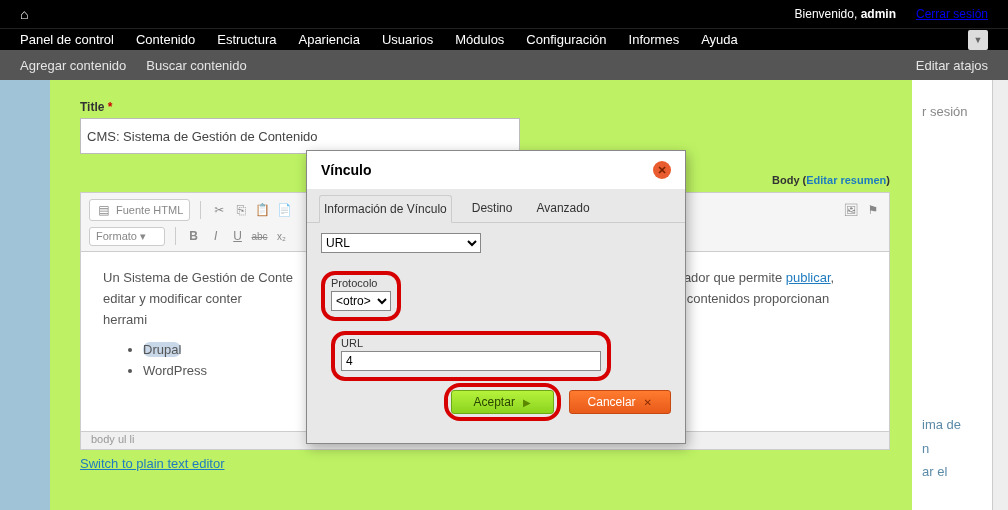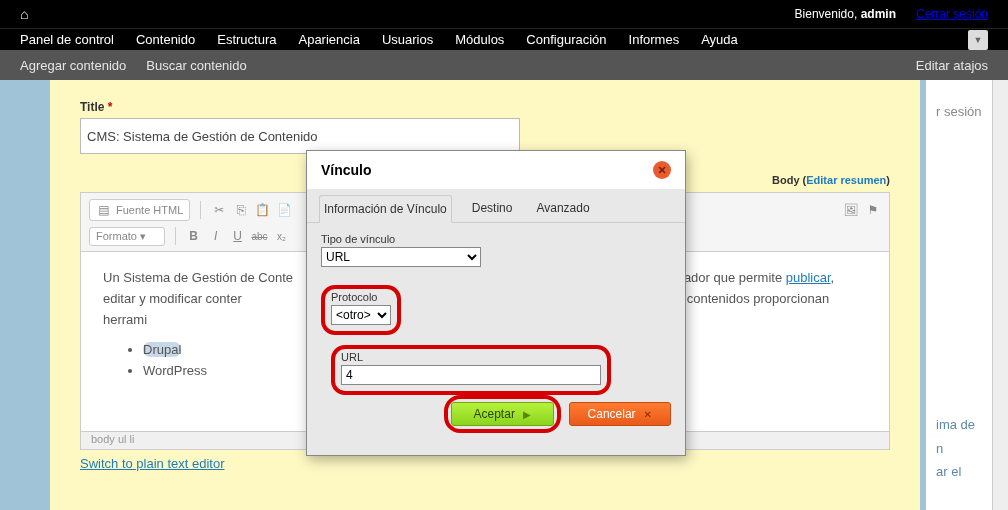--- a/index.html
+++ b/index.html
@@ -10,21 +10,21 @@
 .topbar .right { margin-left: auto; display: flex; gap: 20px; color: #fff; font-size: 12px; }
 
 .menubar { background: #000; height: 22px; display: flex; align-items: center; padding: 0 20px; gap: 22px; border-top: 1px solid #222; }
 .menubar a { color: #fff; font-size: 13px; text-decoration: none; }
 .menubar .dropdown-arrow { margin-left: auto; background: #ddd; width: 20px; height: 20px; display: flex; align-items: center; justify-content: center; border-radius: 2px; font-size: 9px; color: #666; }
 
 .subbar { background: #555; height: 30px; display: flex; align-items: center; padding: 0 20px; gap: 20px; }
 .subbar a { color: #e5e5e5; font-size: 13px; text-decoration: none; }
 .subbar .right { margin-left: auto; }
 
-.page { background: #fef9c3; margin: 0 0 0 50px; width: 870px; padding: 20px 30px; position: absolute; top: 80px; bottom: 0; }
+.page { background: #bef264; margin: 0 0 0 50px; width: 870px; padding: 20px 30px; position: absolute; top: 80px; bottom: 0; }
 
 .field-label { font-size: 12px; font-weight: bold; color: #333; margin-bottom: 4px; }
 .required { color: #c00; }
 .text-input { width: 440px; height: 36px; border: 1px solid #bbb; padding: 2px 6px; font-size: 13px; color: #444; }
 
 .body-label { margin-top: 20px; font-weight: bold; font-size: 11px; color: #333; text-align: right; }
 .body-label a { color: #1f7bbf; font-weight: bold; text-decoration: none; }
 
 .editor-toolbar { border: 1px solid #ccc; background: #f5f5f5; margin-top: 6px; height: 60px; padding: 4px 8px; }
 .tb-row { display: flex; align-items: center; gap: 6px; height: 26px; }
@@ -34,21 +34,21 @@
 .tb-select { background: #fff; border: 1px solid #ccc; border-radius: 3px; padding: 2px 18px 2px 6px; font-size: 11px; color: #888; position: relative; }
 
 .editor-content { border: 1px solid #ccc; border-top: none; background: #fff; padding: 16px 22px; height: 180px; font-size: 13px; color: #555; line-height: 1.6; }
 .editor-content a { color: #1f7bbf; }
 .editor-content ul { margin: 10px 0 0 40px; list-style: disc; }
 .highlight { background: #c8d8e8; border-radius: 7px; }
 
 .editor-status { background: #f0f0f0; border: 1px solid #ccc; border-top: none; height: 18px; font-size: 11px; color: #999; padding: 1px 10px; }
 .switch-link { color: #1f7bbf; font-size: 13px; margin-top: 6px; display: block; }
 
-.side-panel { position: absolute; right: 0; top: 80px; bottom: 0; width: 82px; background: #fff; padding: 20px 10px; color: #5b8aa8; font-size: 13px; line-height: 1.8; }
+.side-panel { position: absolute; right: 0; top: 80px; bottom: 0; width: 96px; background: #fff; padding: 20px 10px; color: #5b8aa8; font-size: 13px; line-height: 1.8; }
 .side-panel .faded { color: #888; }
 
 .dialog { position: absolute; left: 306px; top: 150px; width: 380px; background: #e8e8e8; border: 1px solid #888; box-shadow: 2px 4px 12px rgba(0,0,0,0.3); }
 .dialog-header { background: #fff; padding: 10px 14px; font-weight: bold; font-size: 14px; display: flex; align-items: center; }
 .dialog-close { margin-left: auto; width: 18px; height: 18px; background: #e85c2f; border-radius: 50%; display: flex; align-items: center; justify-content: center; color: #7a2200; font-size: 11px; font-weight: bold; cursor: pointer; }
 .dialog-tabs { background: #e8e8e8; padding: 6px 12px 0 12px; display: flex; gap: 16px; font-size: 12px; border-bottom: 1px solid #ccc; position: relative; }
 .dialog-tabs .tab { padding: 6px 4px; color: #333; cursor: pointer; }
 .dialog-tabs .tab.active { background: #e8e8e8; border: 1px solid #ccc; border-bottom: 1px solid #e8e8e8; margin-bottom: -1px; border-radius: 3px 3px 0 0; position: relative; }
 .dialog-body { background: #e8e8e8; padding: 10px 14px 60px 14px; min-height: 220px; }
 .dlabel { font-size: 11px; color: #333; margin-bottom: 2px; display: block; }
@@ -154,21 +154,20 @@
   <div class="dialog-header">
     <span>Vínculo</span>
     <span class="dialog-close">✕</span>
   </div>
   <div class="dialog-tabs">
     <span class="tab active">Información de Vínculo</span>
     <span class="tab">Destino</span>
     <span class="tab">Avanzado</span>
   </div>
   <div class="dialog-body">
-    <label class="dlabel">Tipo de vínculo</label>
     <select class="dselect">
       <option>URL</option>
     </select>
 
     <div style="margin-top:8px">
       <div class="field-group red-ring">
         <label class="dlabel">Protocolo</label>
         <select class="dselect" style="width:60px">
           <option>&lt;otro&gt;</option>
         </select>

